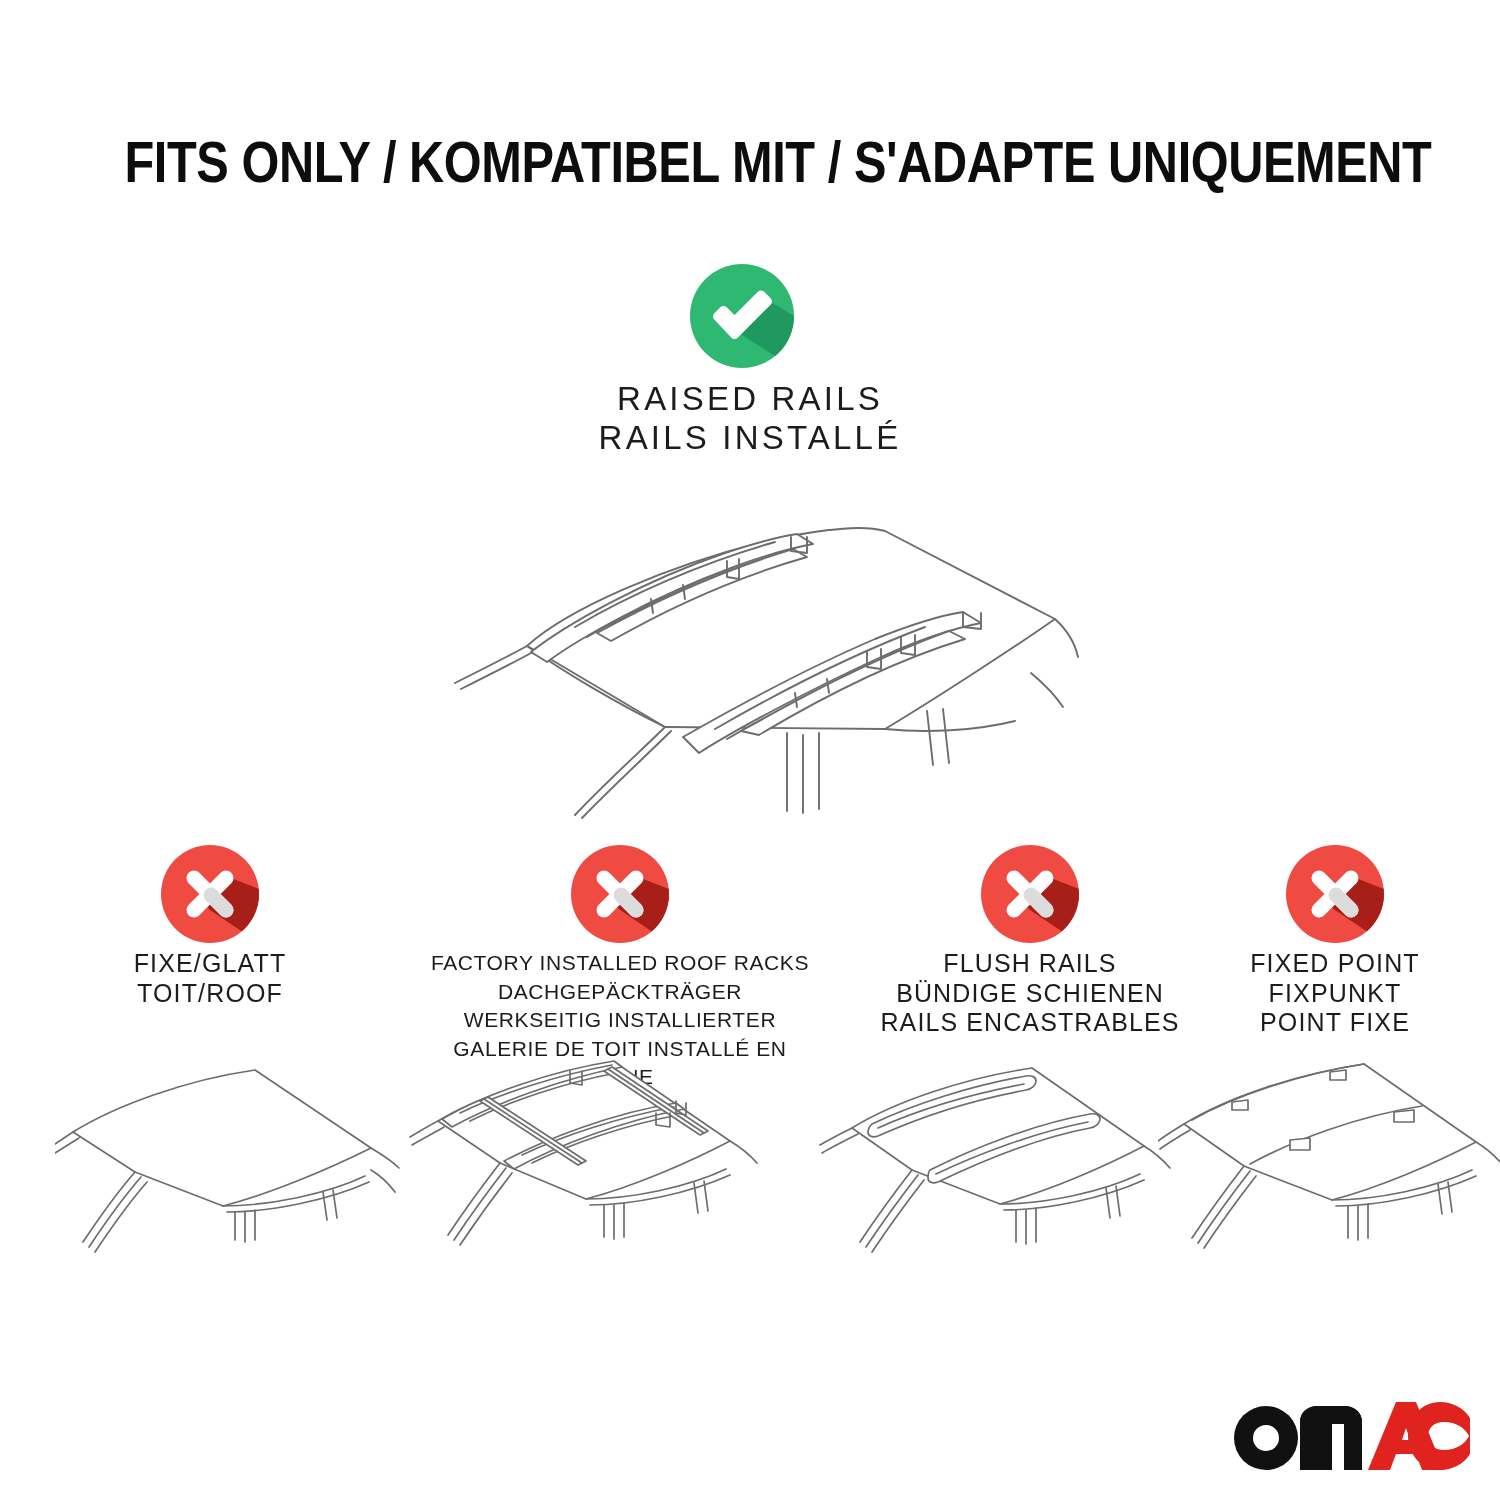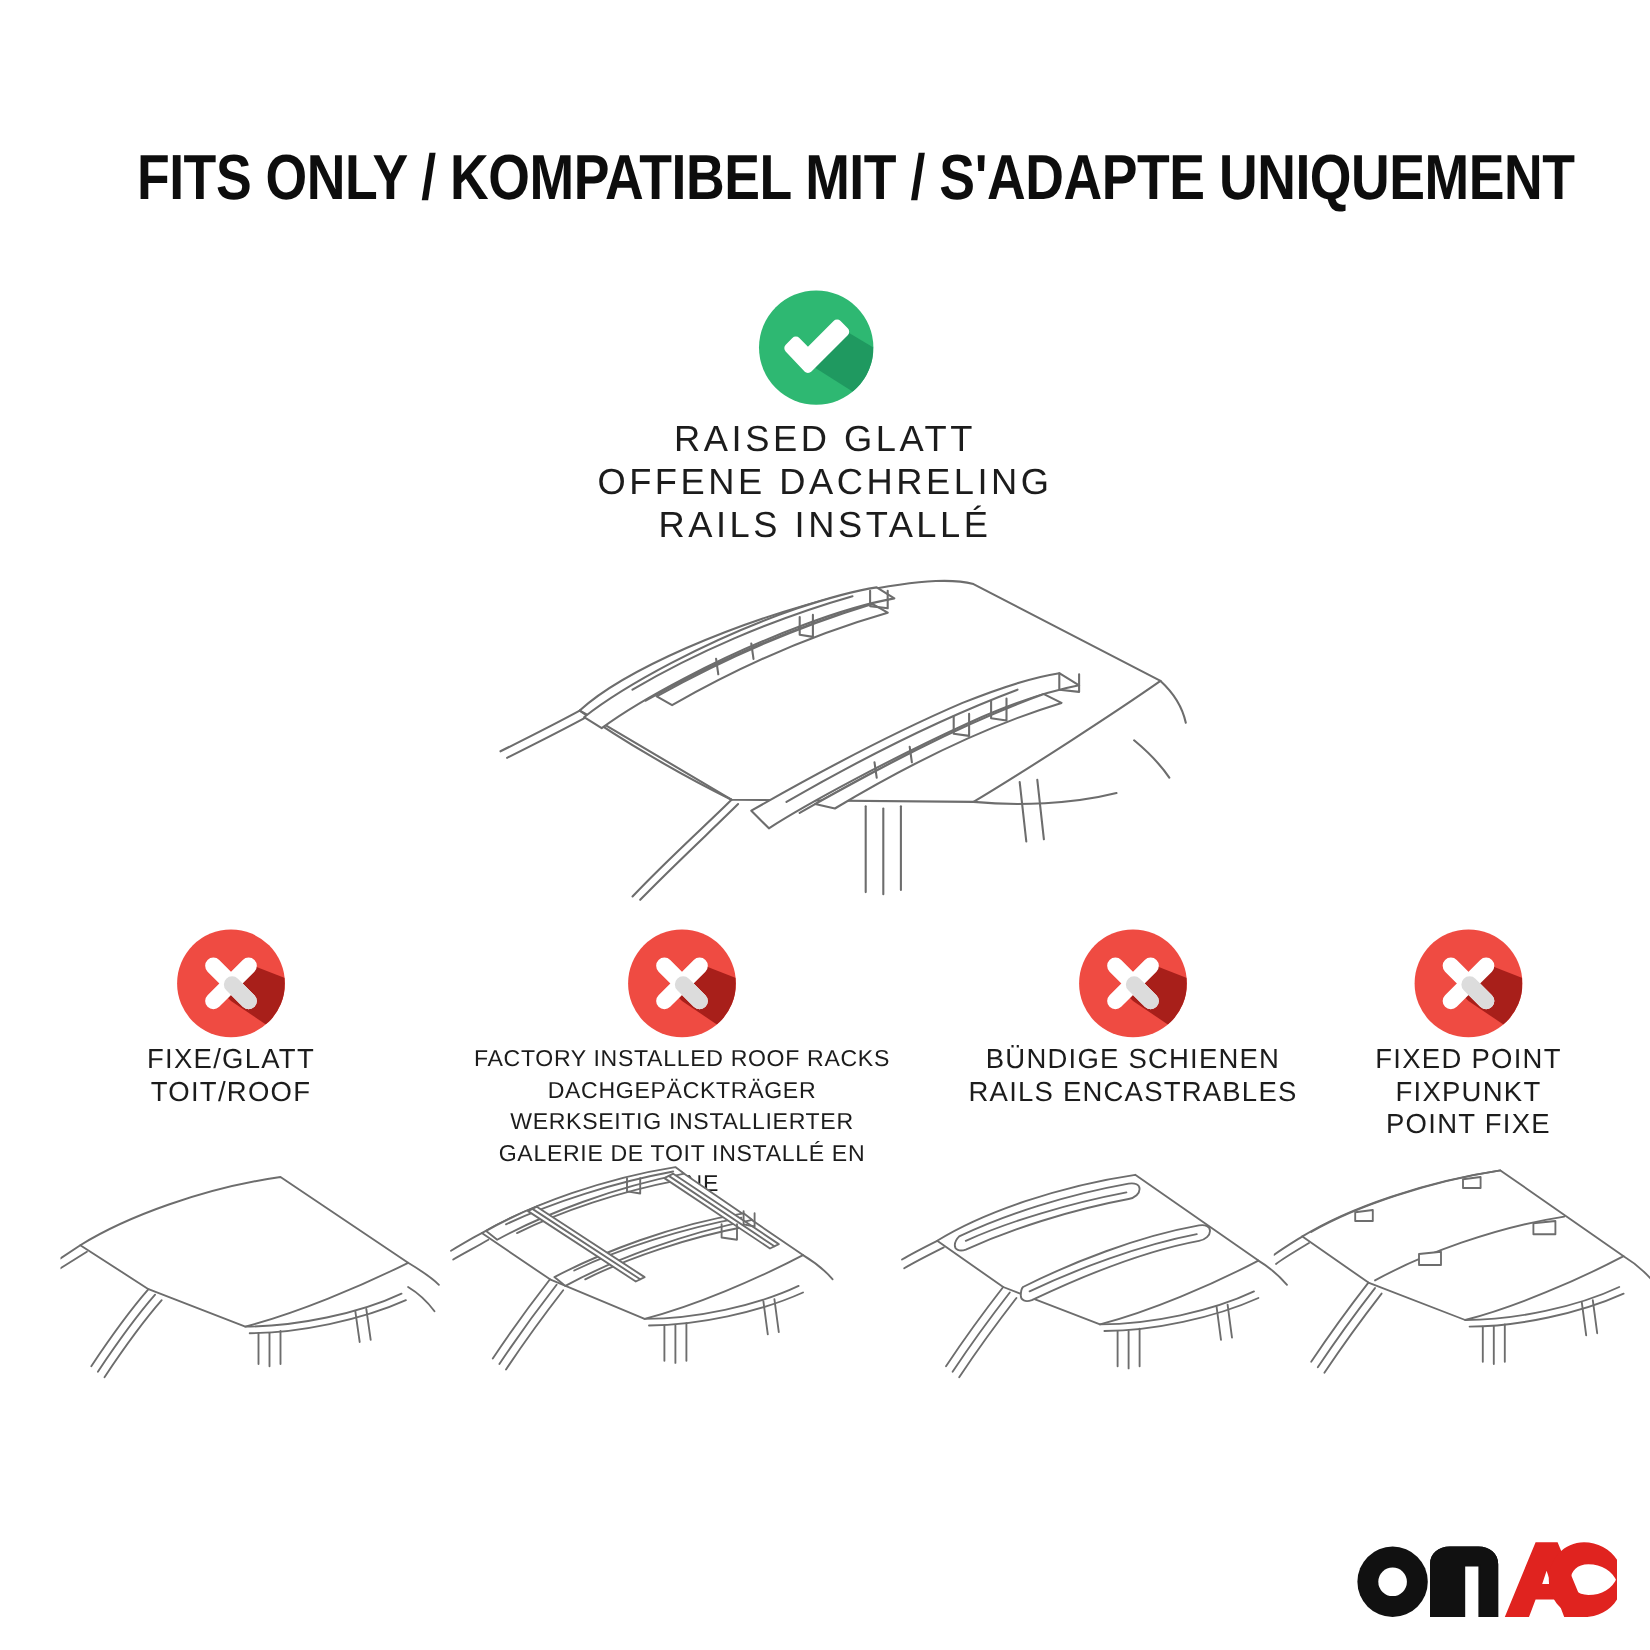--- a/index.html
+++ b/index.html
@@ -133,22 +133,21 @@
 <div id="check-icon" class="flat-icon">
   <svg width="104" height="104" viewBox="0 0 104 104">
 
     <path d="M38 57 L52 71 L104 104 L104 52 L74 34 Z" fill="#1f9960"></path>
 
     <path d="M27.5 52.5 L33.5 46.5 L44.5 57.5 L71 31 L77.5 37.5 L44.5 70.5 Z" fill="#ffffff" stroke="#ffffff" stroke-width="9" stroke-linejoin="round" stroke-linecap="round"></path>
   </svg>
 </div>
 
 <div id="approved-label">
-  <div>RAISED GLATT</div>
-  <div>OFFENE DACHRELING</div>
+  <div>RAISED RAILS</div>
   <div>RAILS INSTALLÉ</div>
 </div>
 
 <div id="main-illustration">
   <svg width="670" height="310" viewBox="0 0 670 310" fill="none" stroke="#6d6d6d" stroke-width="1.9" stroke-linecap="round" stroke-linejoin="round">
 
     <path d="M112 131 C150 96 250 50 360 24 C430 10 455 12 470 16 L640 104 C600 132 520 184 470 214 L250 212 C205 190 150 158 112 131 Z" fill="#ffffff"></path>
 
     <path d="M112 131 C90 143 62 157 40 168"></path>
     <path d="M118 137 C96 149 68 163 46 174"></path>
@@ -287,20 +286,21 @@
     <svg width="98" height="98" viewBox="0 0 98 98">
       <path d="M36 52 L49 65 L98 98 L98 44 L62 30 Z" fill="#a81f1a"></path>
       <g stroke="#ffffff" stroke-width="15" stroke-linecap="round">
         <line x1="33" y1="33" x2="65" y2="65"></line>
         <line x1="65" y1="33" x2="33" y2="65"></line>
       </g>
       <line x1="50" y1="50" x2="65" y2="65" stroke="#dcdcdc" stroke-width="15" stroke-linecap="round"></line>
     </svg>
   </div>
   <div class="col-label">
+    <div>FLUSH RAILS</div>
     <div>BÜNDIGE SCHIENEN</div>
     <div>RAILS ENCASTRABLES</div>
   </div>
 </div>
 
 <div id="ill-flush" class="sub-illustration">
   <svg width="355" height="222" viewBox="0 0 355 222" fill="none" stroke="#6d6d6d" stroke-width="1.7" stroke-linecap="round" stroke-linejoin="round">
     <path d="M34 70 C76 44 146 20 214 10 L326 88 C284 110 228 134 182 146 L94 112 Z" fill="#ffffff"></path>
     <path d="M34 70 C24 75 12 81 2 87"></path>
     <path d="M40 76 C28 82 14 89 4 95"></path>

